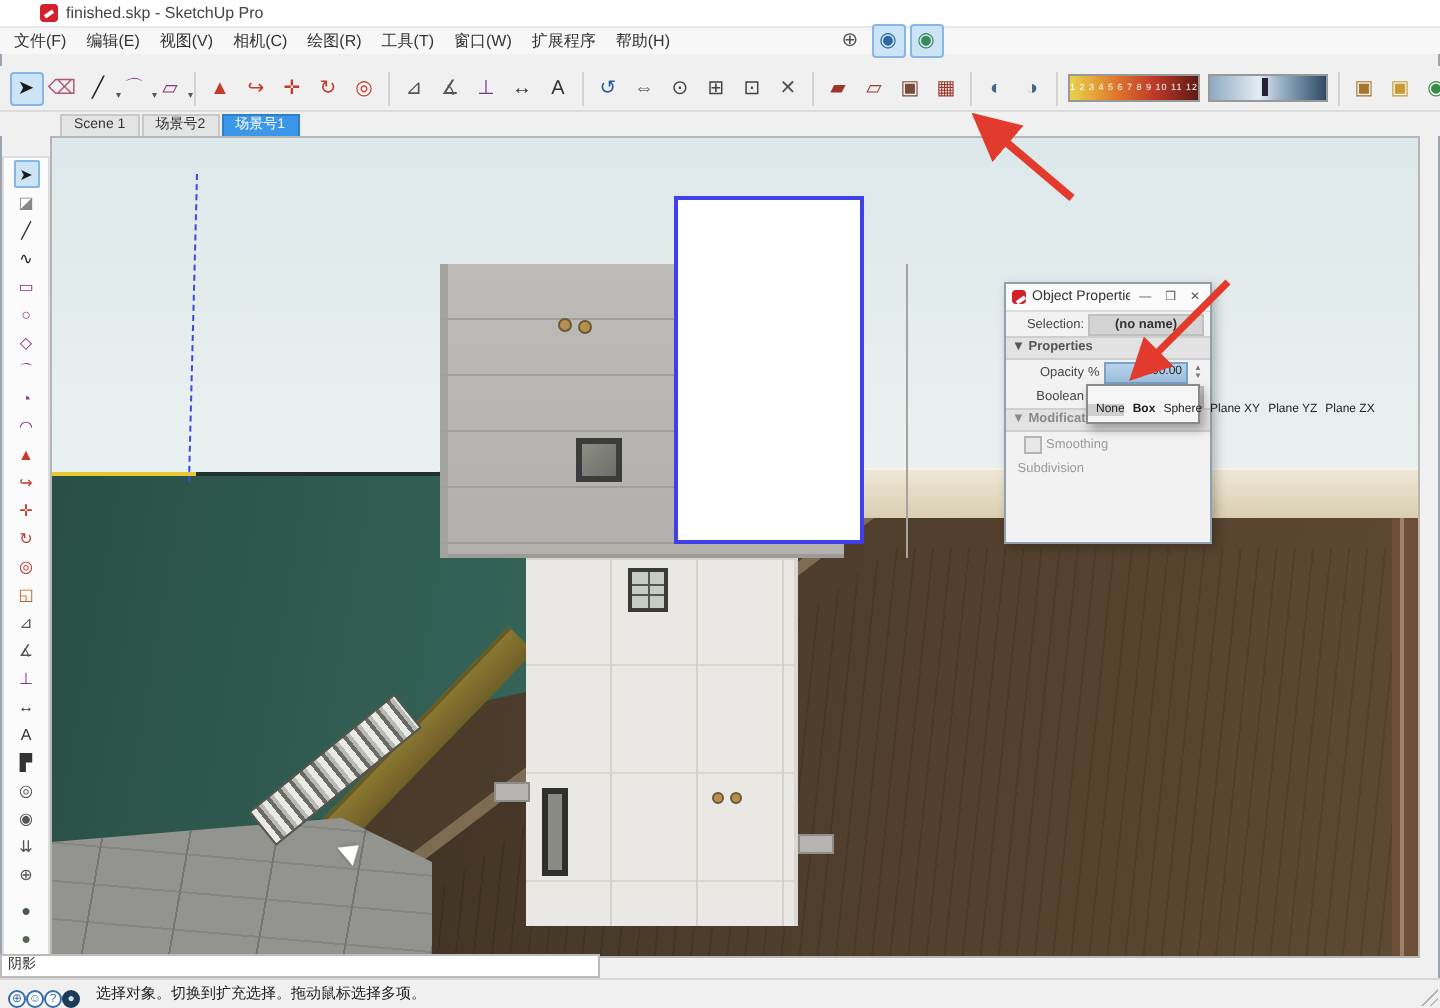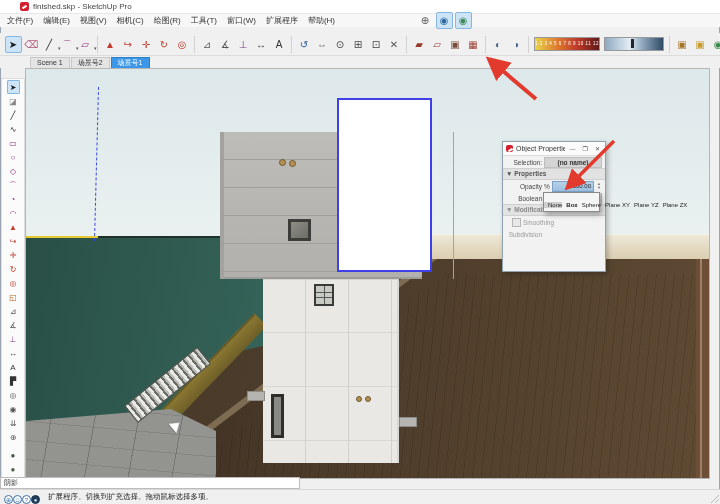--- a/index.html
+++ b/index.html
@@ -344,21 +344,21 @@
   <div class="dlg-row">
     <span class="dlg-label dis-t">Subdivision</span>
   </div>
 </div>
 
 <div class="dropdown"><span class="opt selected">None</span><span class="opt bold">Box</span><span class="opt">Sphere</span><span class="opt">Plane XY</span><span class="opt">Plane YZ</span><span class="opt">Plane ZX</span></div>
 
 <div class="tooltip-shadow">阴影</div>
 <div class="statusbar">
   <span class="st-icons"><span class="st-ic">⊕</span><span class="st-ic">☺</span><span class="st-ic">?</span><span class="st-ic dark">●</span></span>
-  <span class="st-msg">扩展程序。切换到扩充选择。拖动鼠标选择多项。</span>
+  <span class="st-msg">选择对象。切换到扩充选择。拖动鼠标选择多项。</span>
   <span class="grip"></span>
 </div>
 
 <svg class="arrows-svg">
   <defs>
     <marker id="ah" markerWidth="6" markerHeight="6" refX="4.6" refY="3" orient="auto">
       <path d="M0,0 L6,3 L0,6 Z" fill="#e23b2e"></path>
     </marker>
   </defs>
   <line x1="536" y1="99" x2="490" y2="60" stroke="#e23b2e" stroke-width="4" marker-end="url(#ah)"></line>

